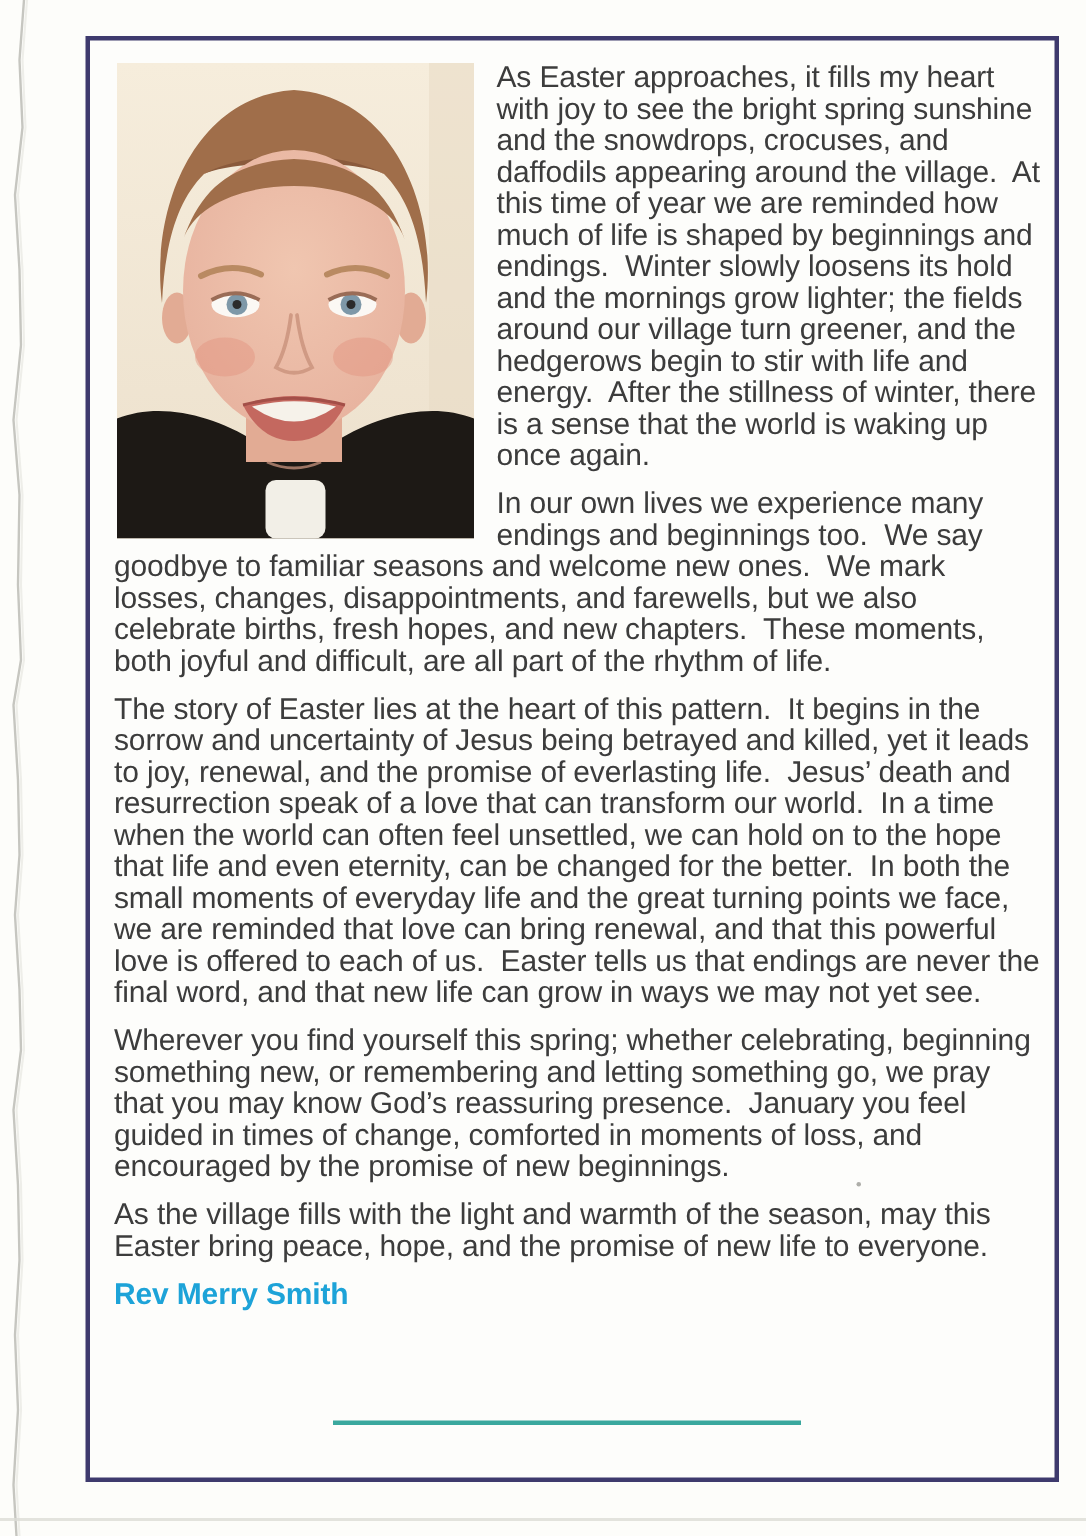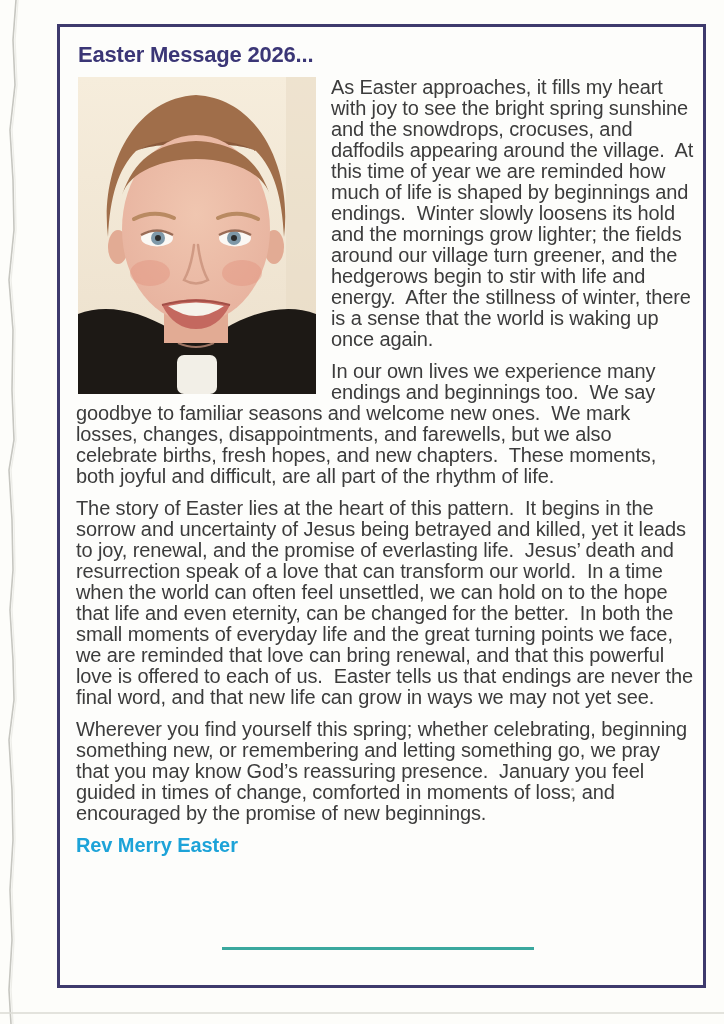--- a/index.html
+++ b/index.html
@@ -69,21 +69,20 @@
 
   <svg class="torn-edge-svg" width="30" height="1024" viewBox="0 0 30 1024" aria-hidden="true">
     <polyline points="16,0 13,40 15,85 10,130 13,180 14,230 9,280 13,330 12,390 14,440 9,470 12,520 13,570 10,610 13,660 14,700 9,740 12,790 13,840 10,890 12,940 9,990 11,1024" fill="none" stroke="#c6c6c0" stroke-width="1.6"></polyline>
     <polyline points="18,0 15,40 17,85 12,130 15,180 16,230 11,280 15,330 14,390 16,440 11,470 14,520 15,570 12,610 15,660 16,700 11,740 14,790 15,840 12,890 14,940 11,990 13,1024" fill="none" stroke="#eeeee9" stroke-width="1.4"></polyline>
   </svg>
 
   <div class="bottom-rule"></div>
 
   <div class="frame">
 
-    <h1 class="title">Easter Message 2026...</h1>
 
     <div class="body-text">
 
       <div class="photo" title="Portrait of the vicar, smiling, wearing a black clerical shirt with white collar">
         <svg width="238" height="317" viewBox="0 0 238 317">
           <defs>
             <linearGradient id="bgGrad" x1="0" y1="0" x2="0" y2="1">
               <stop offset="0" stop-color="#f6eddc"></stop>
               <stop offset="1" stop-color="#ece0cc"></stop>
             </linearGradient>
@@ -139,21 +138,22 @@
           <path d="M100,266 Q118,274 136,266" fill="none" stroke="#d49c86" stroke-width="2" opacity="0.7"></path>
 
           <rect x="99" y="278" width="40" height="39" rx="7" fill="#f2efe7"></rect>
         </svg>
       </div>
 
       <p>As Easter approaches, it fills my heart with joy to see the bright spring sunshine and the snowdrops, crocuses, and daffodils appearing around the village.  At this time of year we are reminded how much of life is shaped by beginnings and endings.  Winter slowly loosens its hold and the mornings grow lighter; the fields around our village turn greener, and the hedgerows begin to stir with life and energy.  After the stillness of winter, there is a sense that the world is waking up once again.</p>
       <p>In our own lives we experience many endings and beginnings too.  We say goodbye to familiar seasons and welcome new ones.  We mark losses, changes, disappointments, and farewells, but we also celebrate births, fresh hopes, and new chapters.  These moments, both joyful and difficult, are all part of the rhythm of life.</p>
       <p>The story of Easter lies at the heart of this pattern.  It begins in the sorrow and uncertainty of Jesus being betrayed and killed, yet it leads to joy, renewal, and the promise of everlasting life.  Jesus’ death and resurrection speak of a love that can transform our world.  In a time when the world can often feel unsettled, we can hold on to the hope that life and even eternity, can be changed for the better.  In both the small moments of everyday life and the great turning points we face, we are reminded that love can bring renewal, and that this powerful love is offered to each of us.  Easter tells us that endings are never the final word, and that new life can grow in ways we may not yet see.</p>
       <p>Wherever you find yourself this spring; whether celebrating, beginning something new, or remembering and letting something go, we pray that you may know God’s reassuring presence.  January you feel guided in times of change, comforted in moments of loss, and encouraged by the promise of new beginnings.</p>
+      <p>As the village fills with the light and warmth of the season, may this Easter bring peace, hope, and the promise of new life to everyone.</p>
 
-      <p class="sig-name">Rev Merry Easter</p>
+      <p class="sig-name">Rev Merry Smith</p>
     </div>
 
     <div class="divider"></div>
   </div>
 
   <div class="speckle"></div>
 </div>
 
 </body></html>

